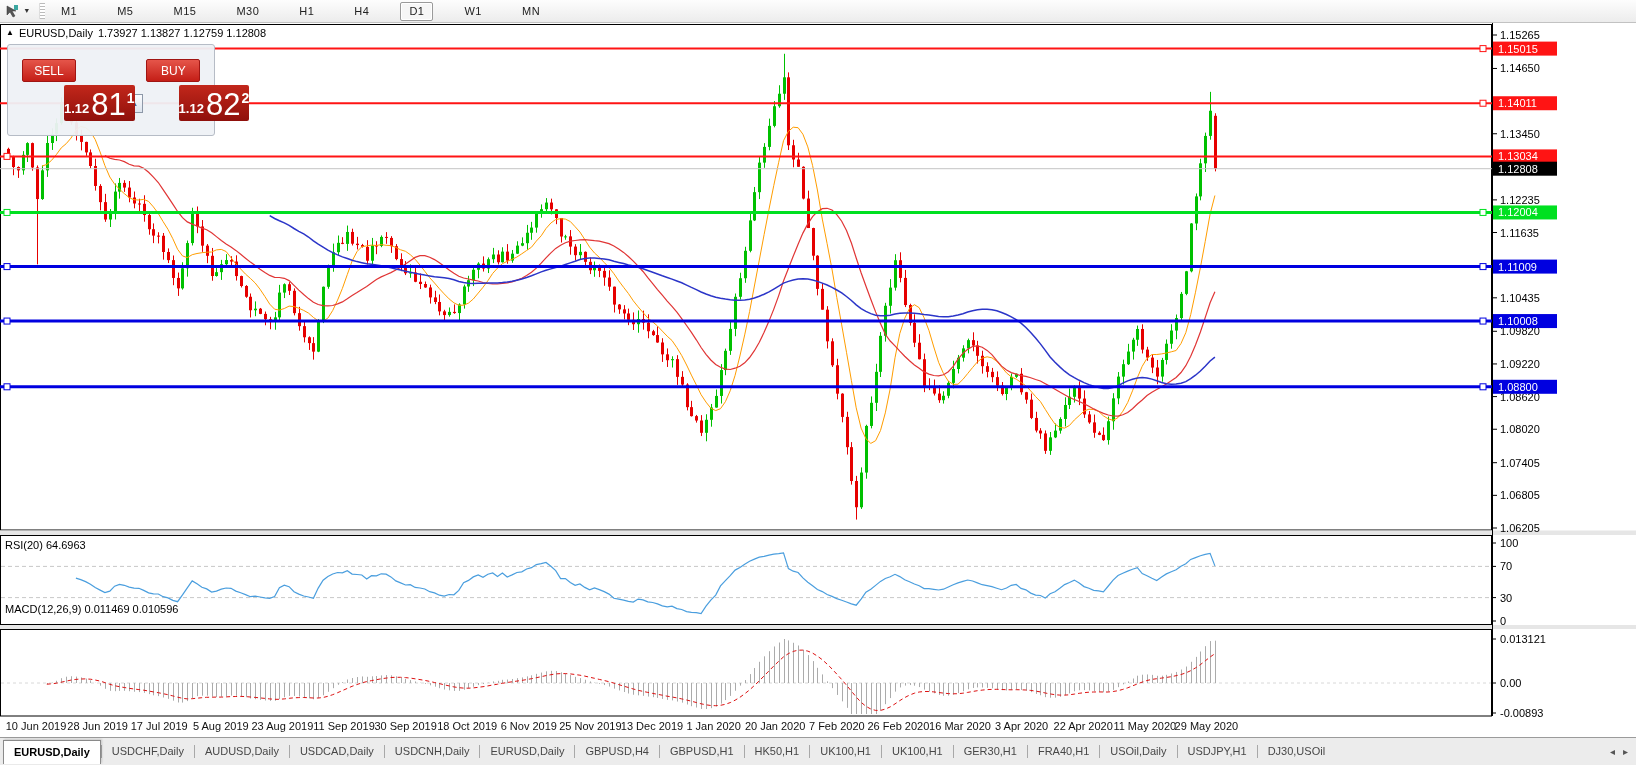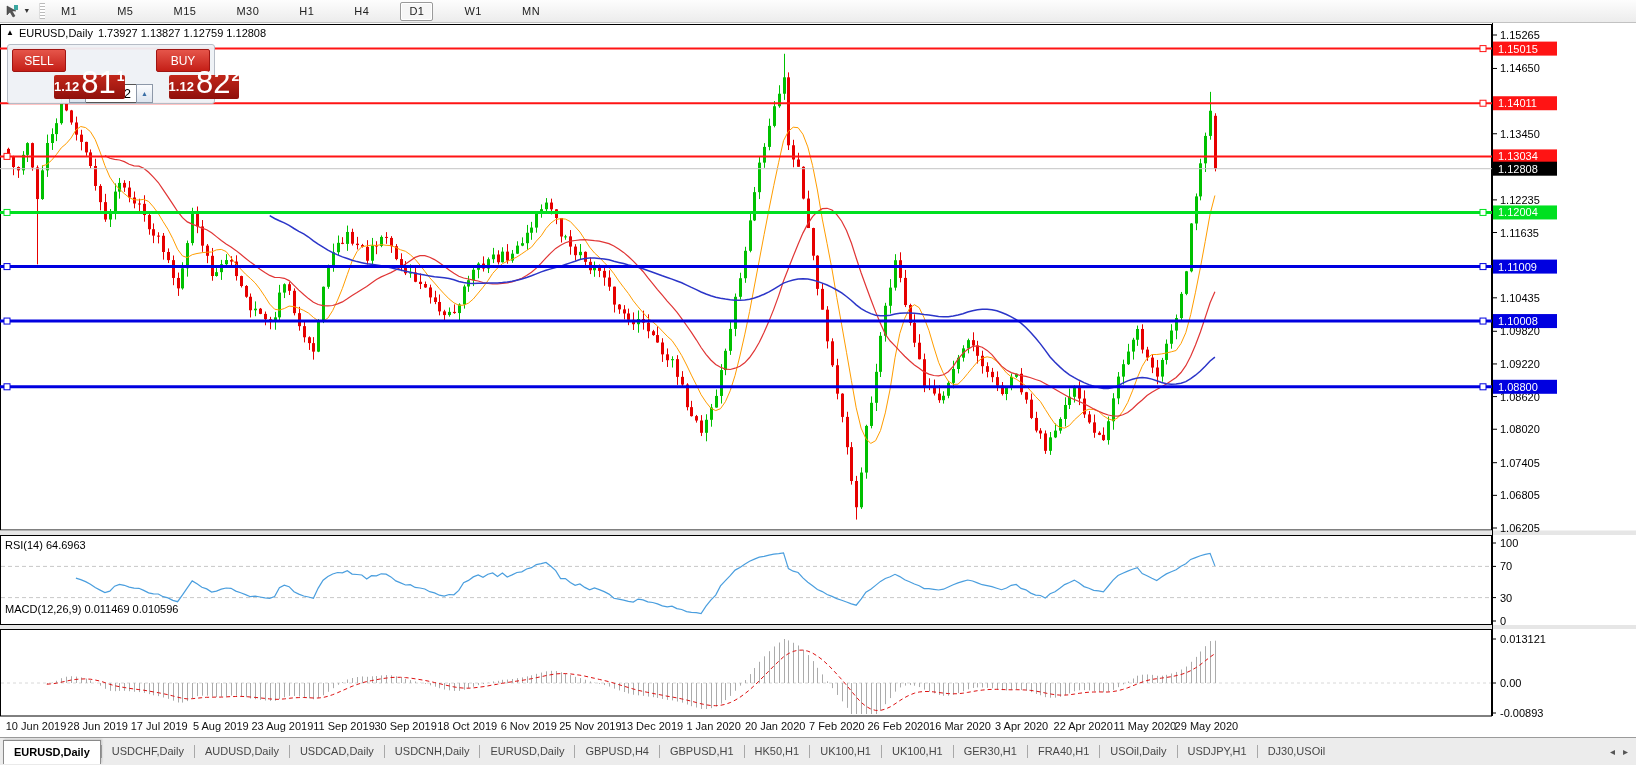--- a/index.html
+++ b/index.html
@@ -31,41 +31,41 @@
     display:flex;align-items:center;gap:5px;white-space:nowrap;
   }
   .chart-title .tri{font-size:8px;position:relative;top:-1px;}
   .ind-label{position:absolute;left:5px;font-size:11px;color:#000;z-index:5;white-space:nowrap;}
   #rsi-label{top:516px;}
   #macd-label{top:580px;}
   
   .ock{
     position:absolute;left:7px;top:21px;z-index:6;width:208px;
     background:rgba(238,241,245,0.95);border:1px solid #b6bcc6;border-radius:3px;
-    padding:4px;box-sizing:border-box;
+    padding:14px;box-sizing:border-box;
   }
   .ock-row1{display:flex;gap:3px;height:23px;}
   .ock-btn{
     flex:0 0 52px;border:1px solid #a01512;border-radius:2px;color:#fff;
     font-size:12px;display:flex;align-items:center;justify-content:center;
     background:linear-gradient(#e5554a,#c41e16);cursor:default;
   }
   .spin{flex:1;display:flex;height:19px;box-sizing:border-box;margin-top:35px;}
   .spin-btn{
     width:17px;border:1px solid #8d98a8;background:linear-gradient(#fbfcfe,#dde4ee);
     color:#3a6ea5;font-size:7px;display:flex;align-items:center;justify-content:center;box-sizing:border-box;
   }
   .spin-val{
     flex:1;border-top:1px solid #555;border-bottom:1px solid #555;background:#fff;
     font-size:13px;color:#000;display:flex;align-items:center;justify-content:flex-end;
     padding-right:5px;box-sizing:border-box;
   }
   .ock-row2{display:flex;gap:2px;margin-top:3px;}
   .px{
-    flex:1;height:24px;color:#fff;border-radius:2px;
+    flex:1;height:36px;color:#fff;border-radius:2px;
     background:linear-gradient(#c2271b,#8f100b);
     display:flex;align-items:flex-end;justify-content:flex-end;padding-bottom:2px;box-sizing:border-box;margin-left:42px;
   }
   .px .pfx{font-size:13px;font-weight:bold;margin-bottom:3px;}
   .px .big{font-size:31px;font-weight:normal;line-height:28px;margin-left:2px;}
   .px .sup{font-size:14px;font-weight:bold;position:relative;top:-13px;margin-left:1px;}
   
   .tabbar{
     height:28px;display:flex;align-items:center;background:#ececec;
     border-top:1px solid #9b9b9b;font-size:11px;padding-left:3px;box-sizing:border-box;
@@ -962,21 +962,21 @@
       <text x="1144.8" y="707" fill="#111" text-anchor="middle" font-family="Liberation Sans, sans-serif" font-size="11">11 May 2020</text>
       <text x="1206.4" y="707" fill="#111" text-anchor="middle" font-family="Liberation Sans, sans-serif" font-size="11">29 May 2020</text>
     </svg>
 
   <div class="chart-title">
     <span class="tri">▲</span>
     <span>EURUSD,Daily</span>
     <span>1.73927 1.13827 1.12759 1.12808</span>
   </div>
 
-  <div class="ind-label" id="rsi-label">RSI(14) 64.6963</div>
+  <div class="ind-label" id="rsi-label">RSI(20) 64.6963</div>
   <div class="ind-label" id="macd-label">MACD(12,26,9) 0.011469 0.010596</div>
 
   <div class="ock">
     <div class="ock-row1">
       <div class="ock-btn">SELL</div>
       <div class="spin">
         <div class="spin-btn">▼</div>
         <div class="spin-val">0.02</div>
         <div class="spin-btn">▲</div>
       </div>

